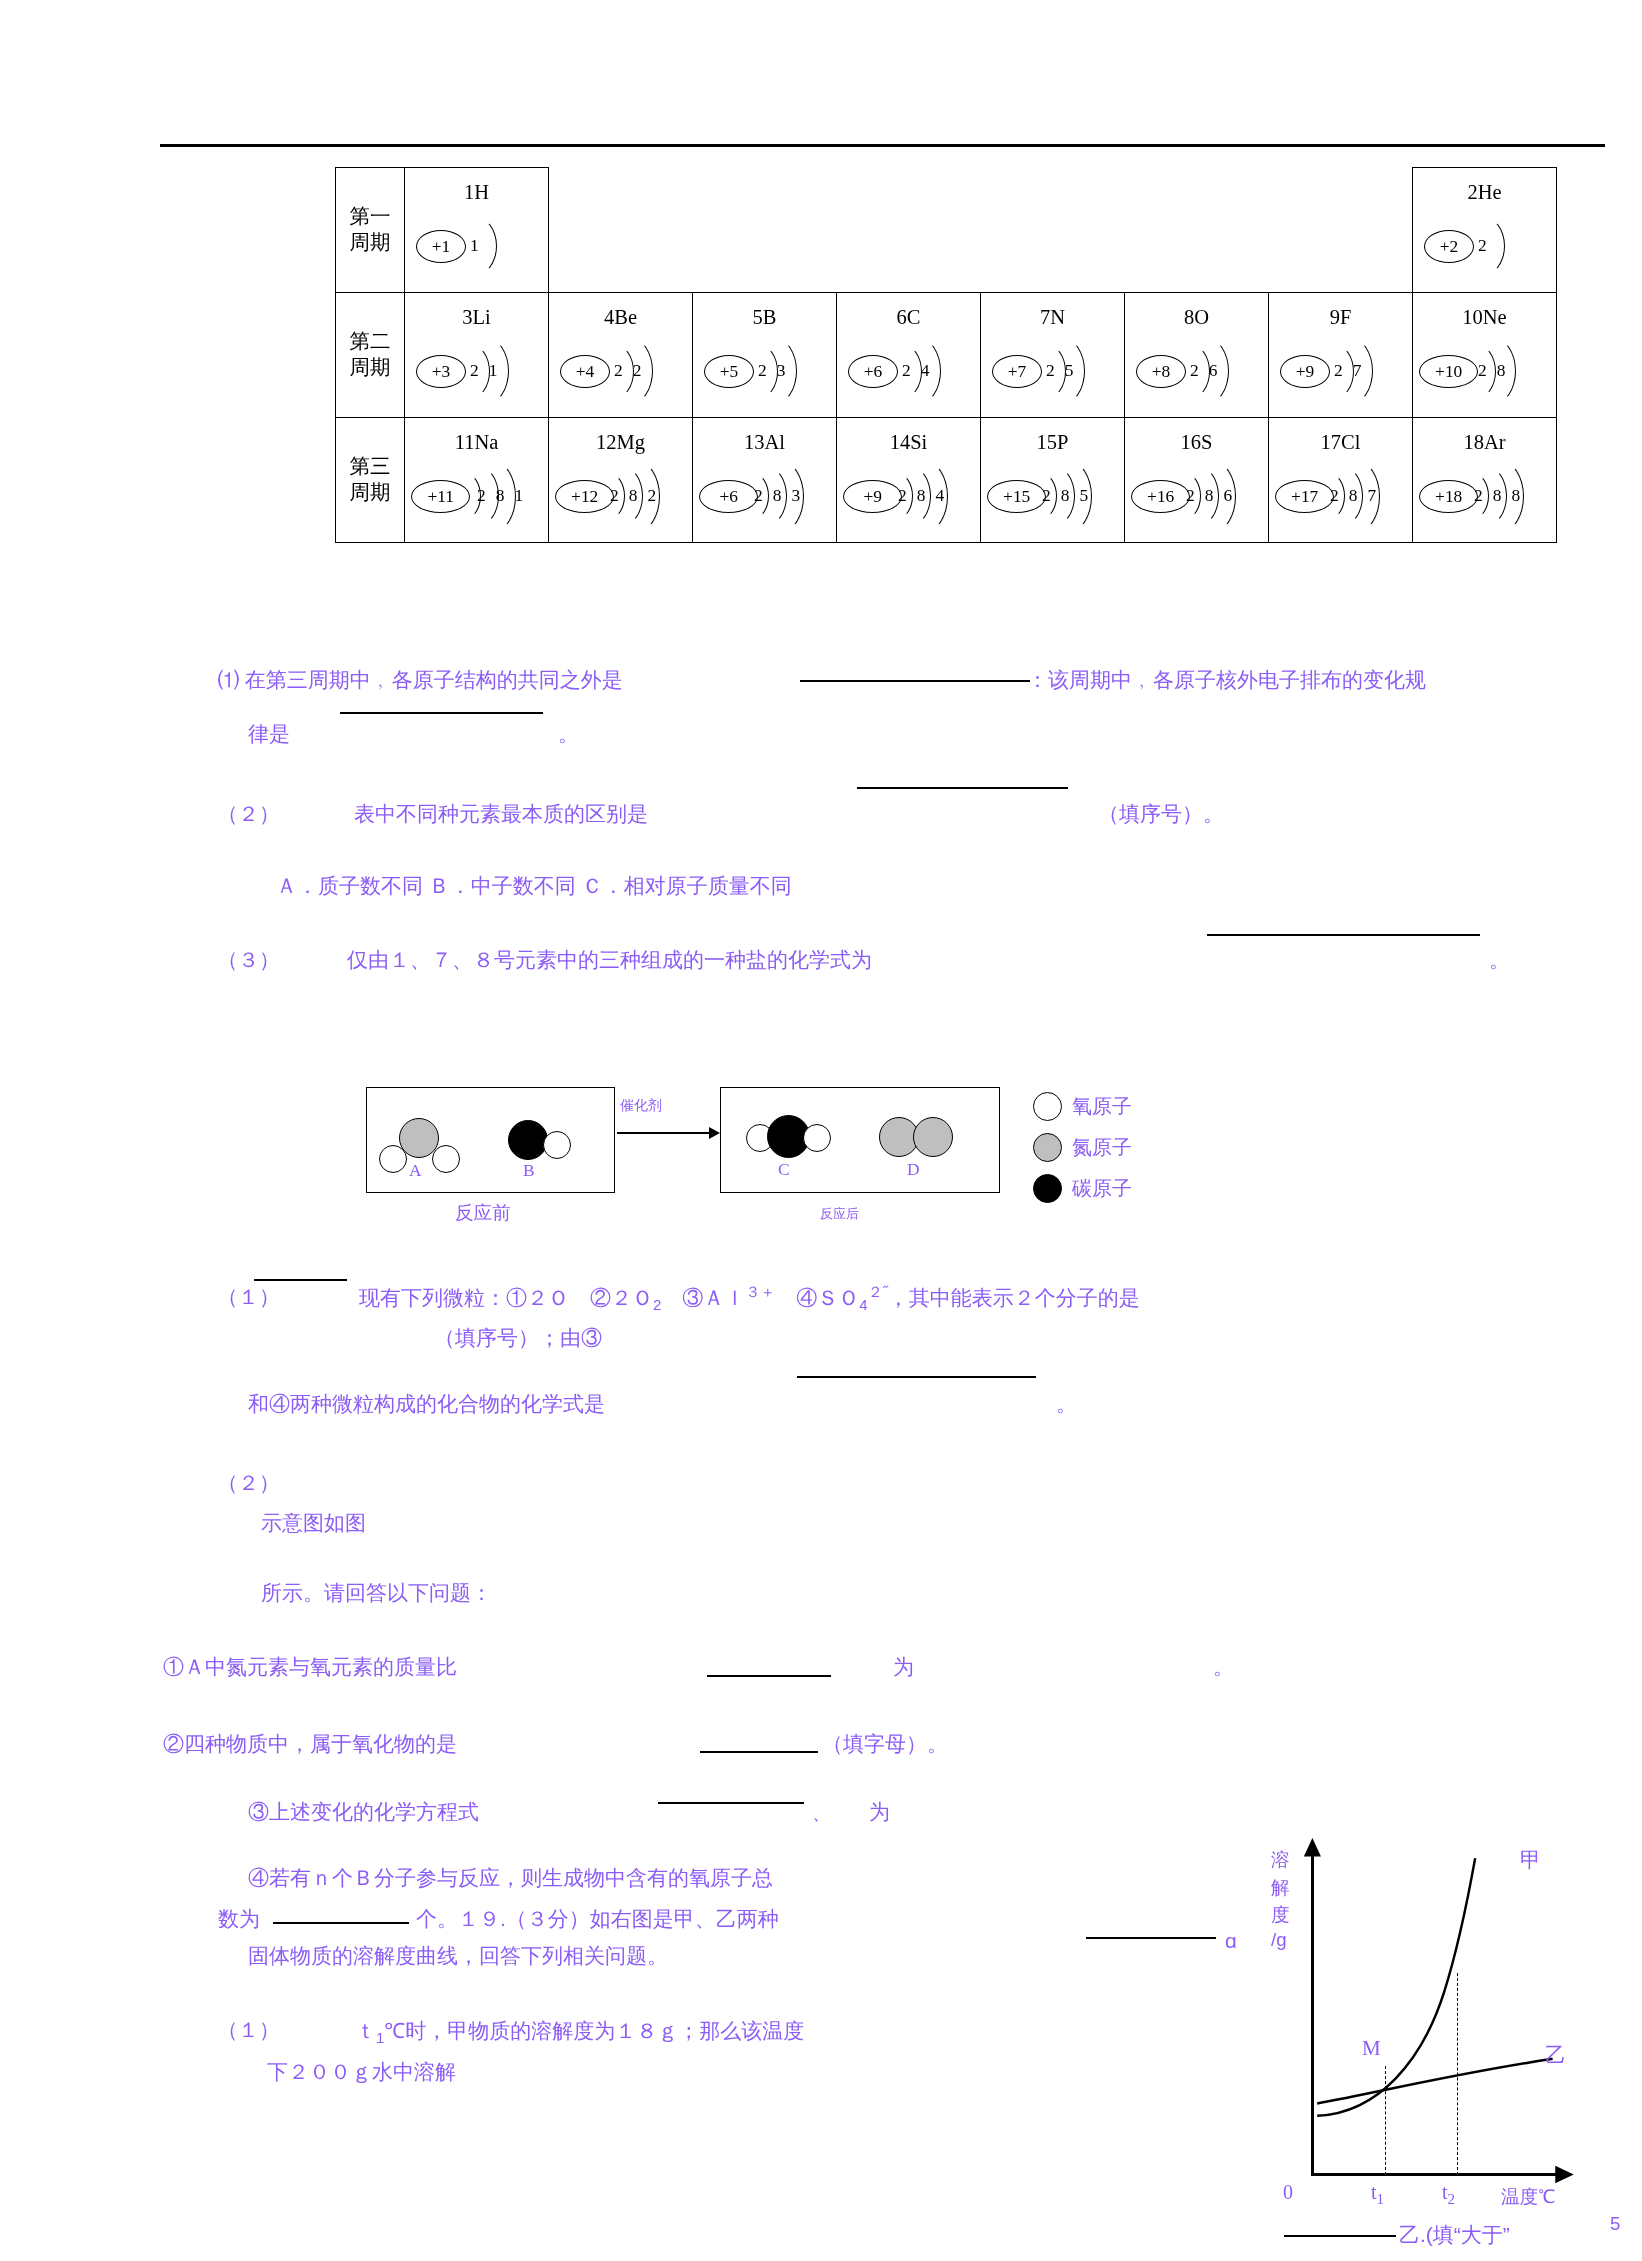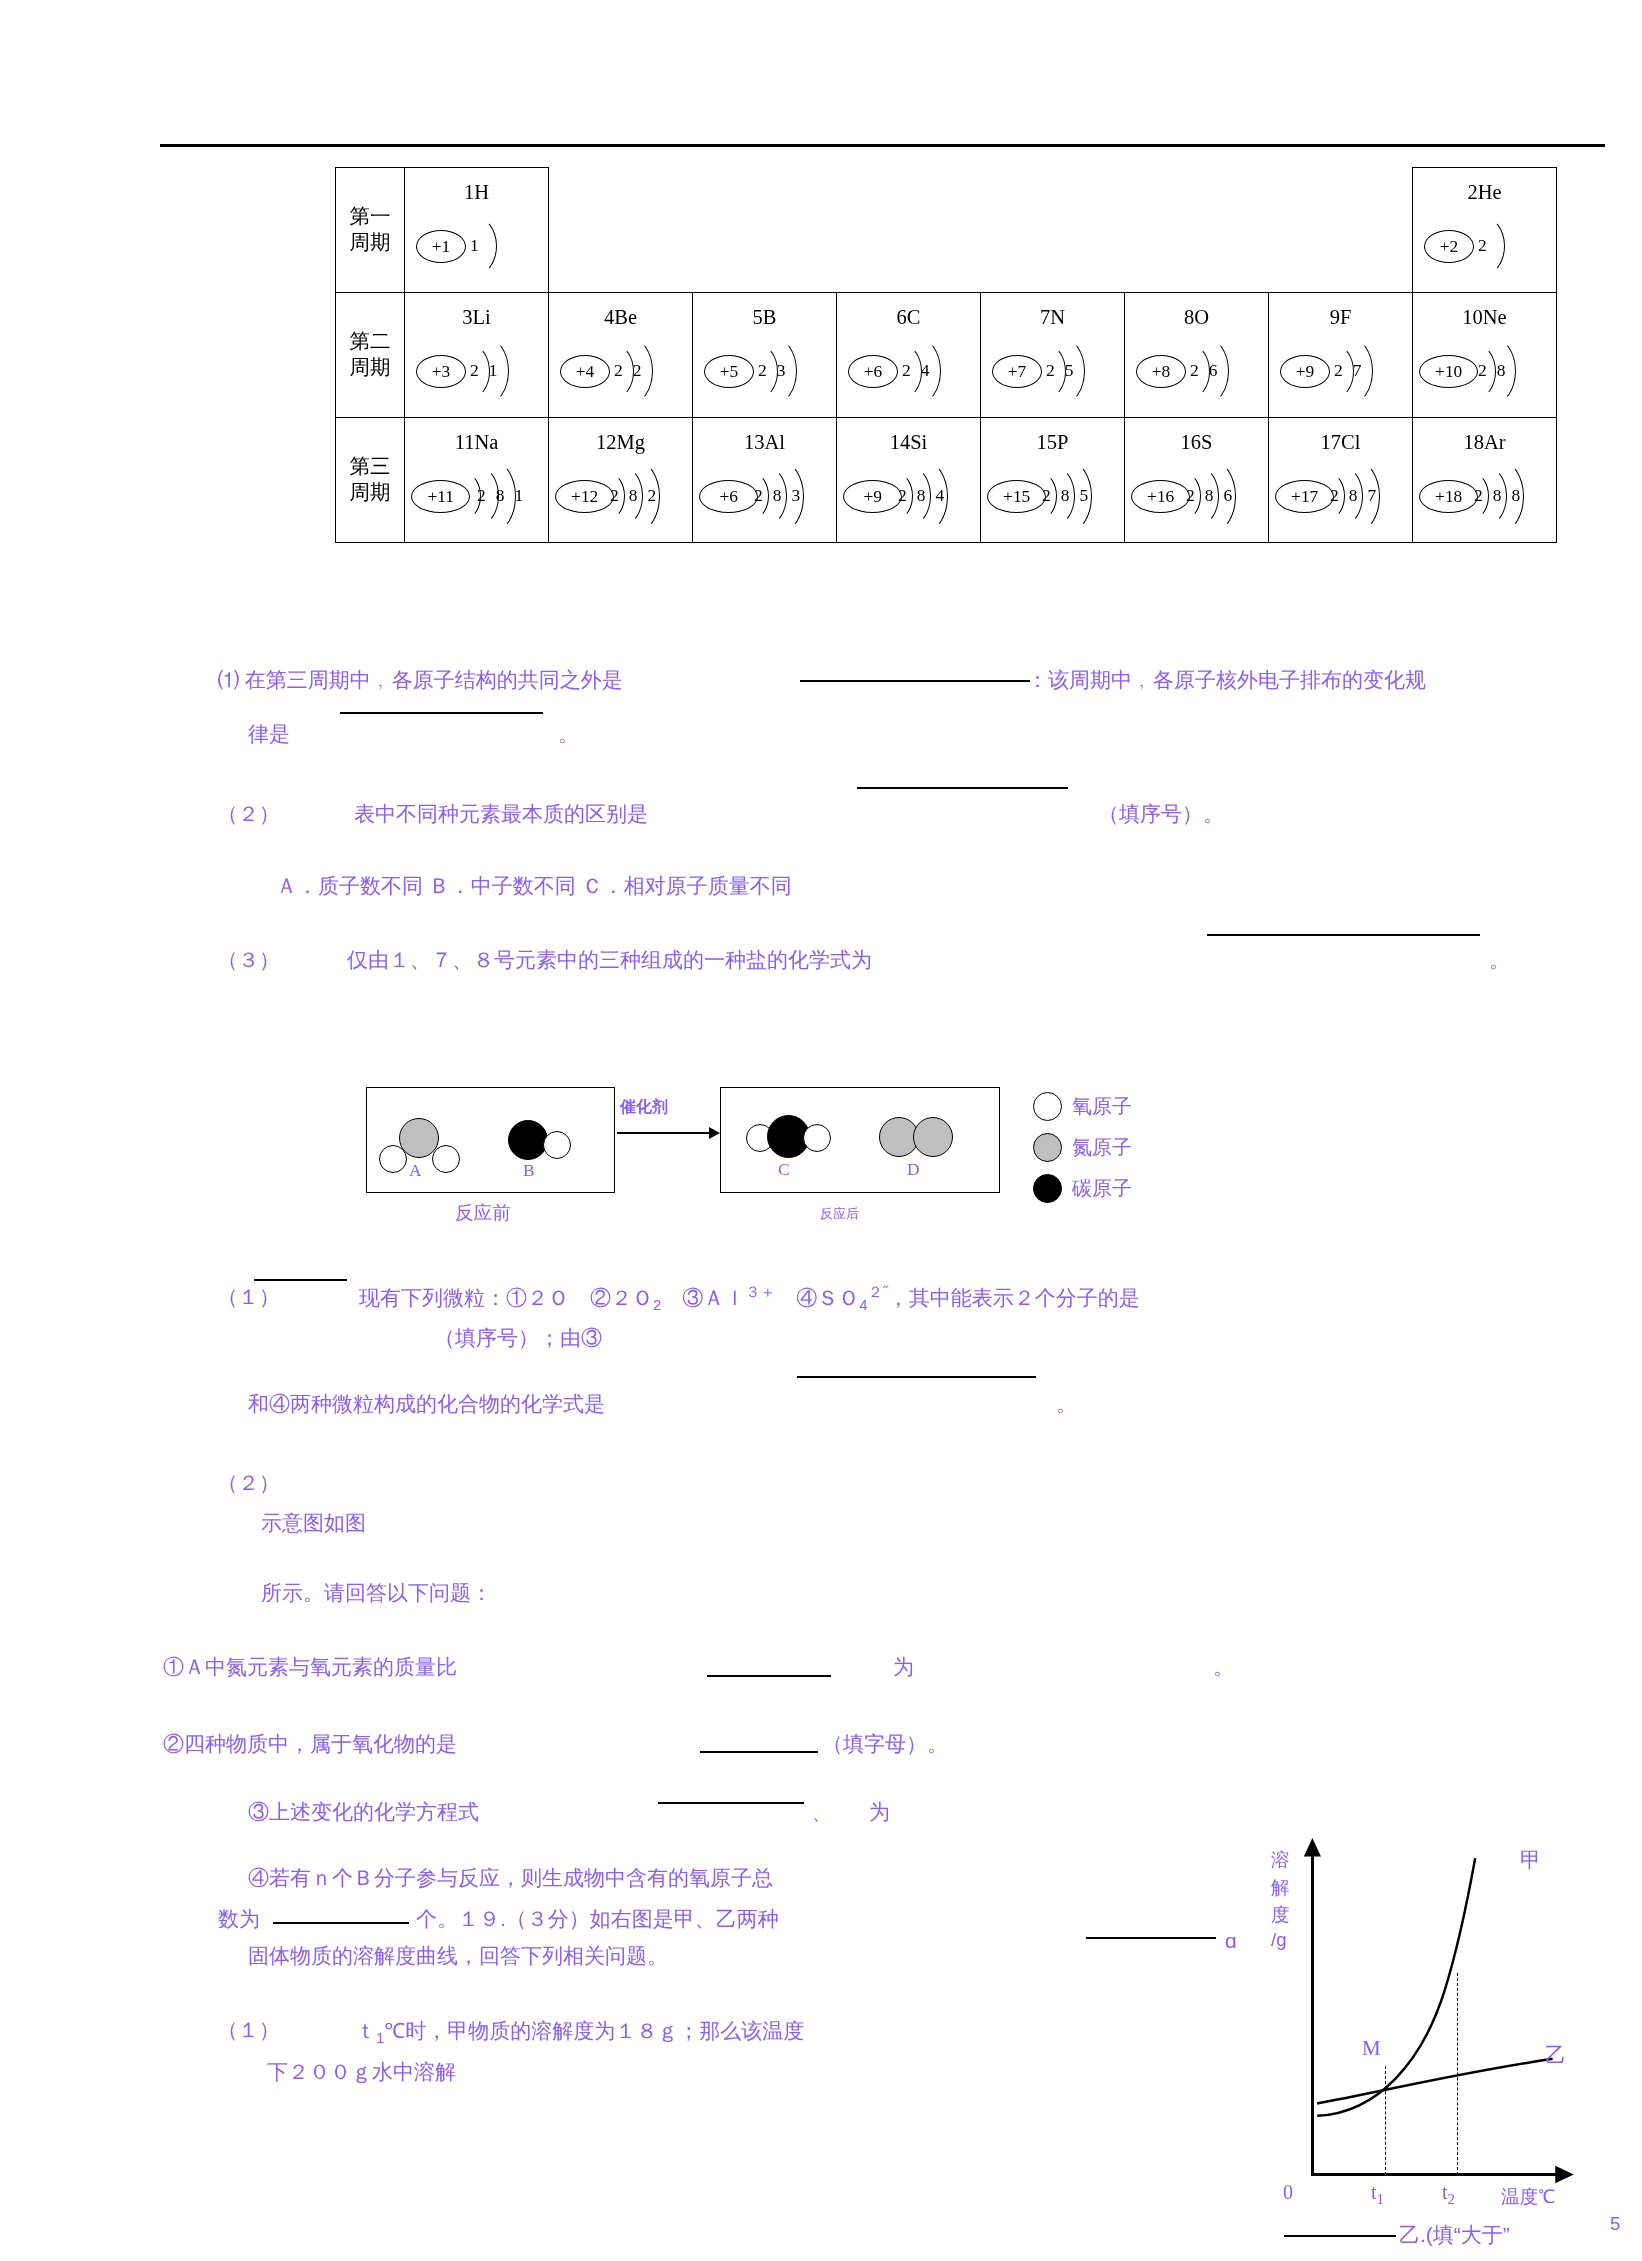--- a/index.html
+++ b/index.html
@@ -359,21 +359,21 @@
     <div class="mol-circle" style="left:32px; top:30px; width:38px; height:38px; background:#bfbfbf;"></div>
     <div class="mol-circle" style="left:12.4px; top:57px; width:26px; height:26px; background:#ffffff;"></div>
     <div class="mol-circle" style="left:65px; top:57px; width:26px; height:26px; background:#ffffff;"></div>
     <div class="t serif" style="left:42px; top:72px; font-size:17.4px;">A</div>
 
     <div class="mol-circle" style="left:141px; top:32px; width:38px; height:38px; background:#000000;"></div>
     <div class="mol-circle" style="left:176px; top:43px; width:26px; height:26px; background:#ffffff;"></div>
     <div class="t serif" style="left:156px; top:72px; font-size:17.4px;">B</div>
   </div>
 
-  <div class="t serif" style="left:620px; top:1097px; font-size:16px;font-weight:bold;">催化剂</div>
+  <div class="t serif" style="left:620px; top:1097px; font-size:14px;">催化剂</div>
   <div class="arrow-line" style="left:617px; top:1132px; width:93px;"></div>
   <div class="arrow-head" style="left:709px; top:1127px;"></div>
 
   <div class="rxbox" style="left:720px; top:1087px; width:278px; height:104px;">
 
     <div class="mol-circle" style="left:25px; top:36px; width:26px; height:26px; background:#ffffff;"></div>
     <div class="mol-circle" style="left:46px; top:27px; width:41px; height:41px; background:#000000;"></div>
     <div class="mol-circle" style="left:82px; top:36px; width:26px; height:26px; background:#ffffff;"></div>
     <div class="t serif" style="left:57px; top:71px; font-size:17.4px;">C</div>
 

